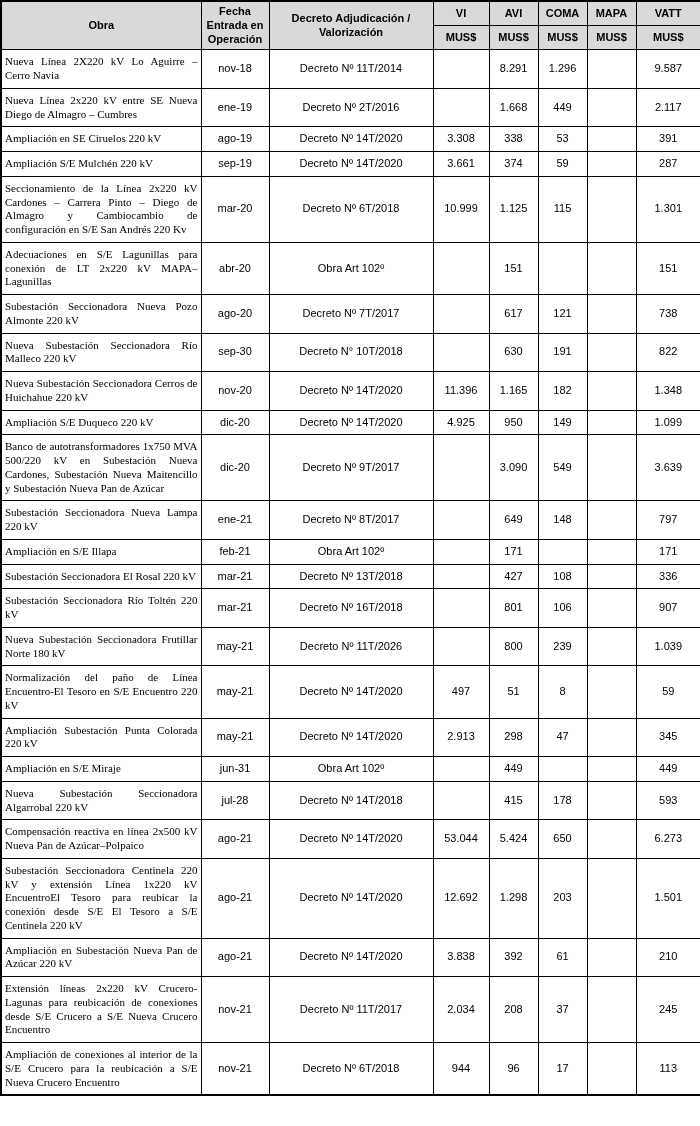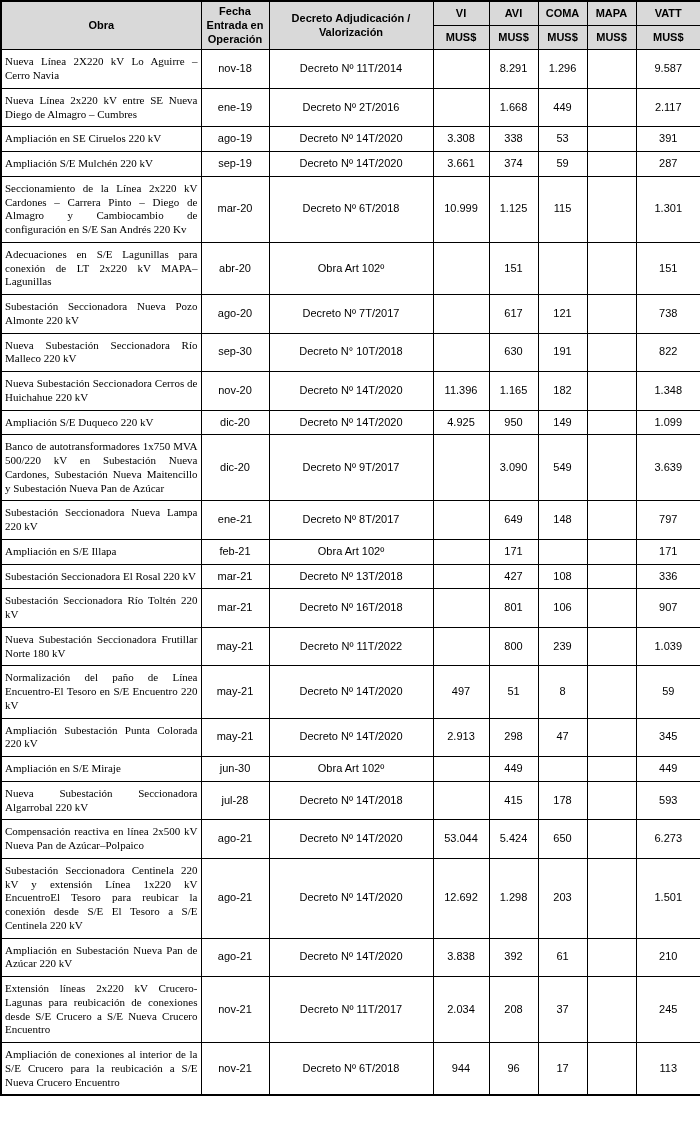--- a/index.html
+++ b/index.html
@@ -237,21 +237,21 @@
           <td class="c-decreto">Decreto Nº 16T/2018</td>
           <td class="c-vi"></td>
           <td class="c-avi">801</td>
           <td class="c-coma">106</td>
           <td class="c-aeir"></td>
           <td class="c-vatt">907</td>
         </tr>
         <tr>
           <td class="c-obra">Nueva Subestación Seccionadora Frutillar Norte 180 kV</td>
           <td class="c-fecha">may-21</td>
-          <td class="c-decreto">Decreto Nº 11T/2022</td>
+          <td class="c-decreto">Decreto Nº 11T/2026</td>
           <td class="c-vi"></td>
           <td class="c-avi">800</td>
           <td class="c-coma">239</td>
           <td class="c-aeir"></td>
           <td class="c-vatt">1.039</td>
         </tr>
         <tr>
           <td class="c-obra">Normalización del paño de Línea Encuentro-El Tesoro en S/E Encuentro 220 kV</td>
           <td class="c-fecha">may-21</td>
           <td class="c-decreto">Decreto Nº 14T/2020</td>
@@ -266,21 +266,21 @@
           <td class="c-fecha">may-21</td>
           <td class="c-decreto">Decreto Nº 14T/2020</td>
           <td class="c-vi">2.913</td>
           <td class="c-avi">298</td>
           <td class="c-coma">47</td>
           <td class="c-aeir"></td>
           <td class="c-vatt">345</td>
         </tr>
         <tr>
           <td class="c-obra">Ampliación en S/E Miraje</td>
-          <td class="c-fecha">jun-30</td>
+          <td class="c-fecha">jun-31</td>
           <td class="c-decreto">Obra Art 102º</td>
           <td class="c-vi"></td>
           <td class="c-avi">449</td>
           <td class="c-coma"></td>
           <td class="c-aeir"></td>
           <td class="c-vatt">449</td>
         </tr>
         <tr>
           <td class="c-obra">Nueva Subestación Seccionadora Algarrobal 220 kV</td>
           <td class="c-fecha">jul-28</td>

